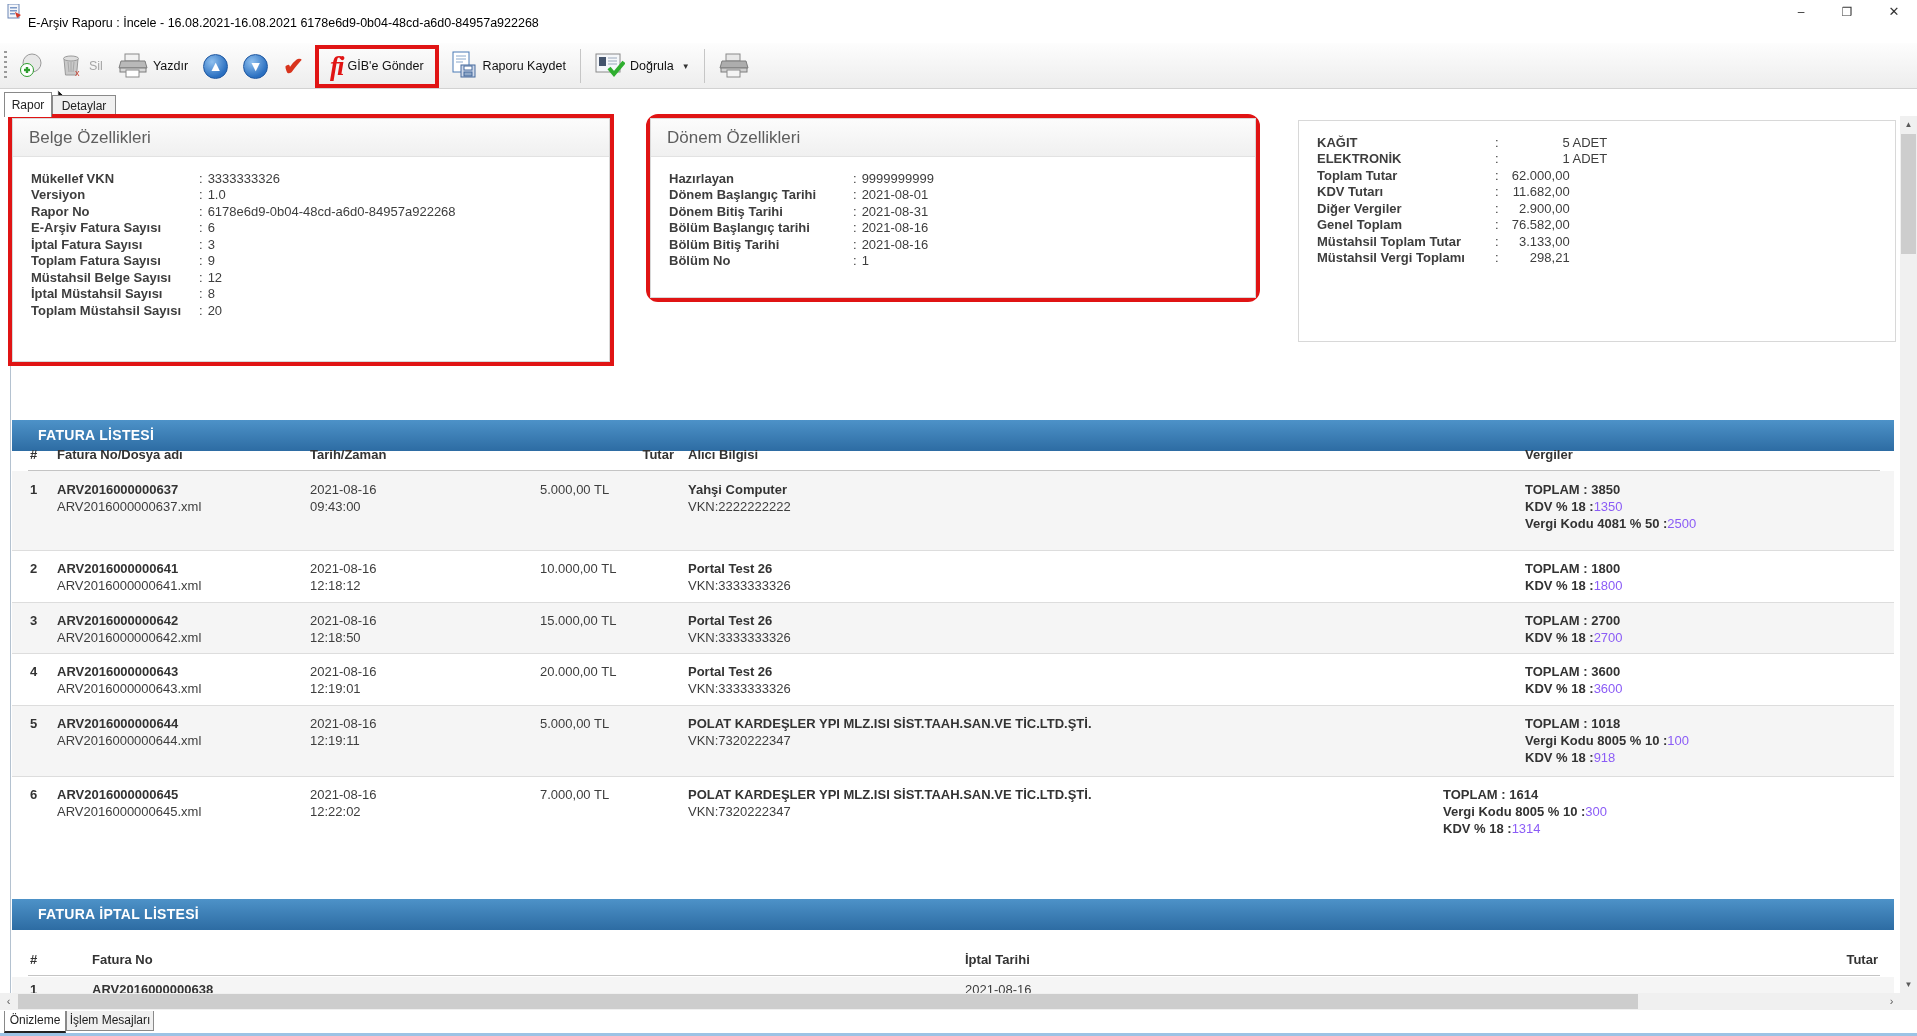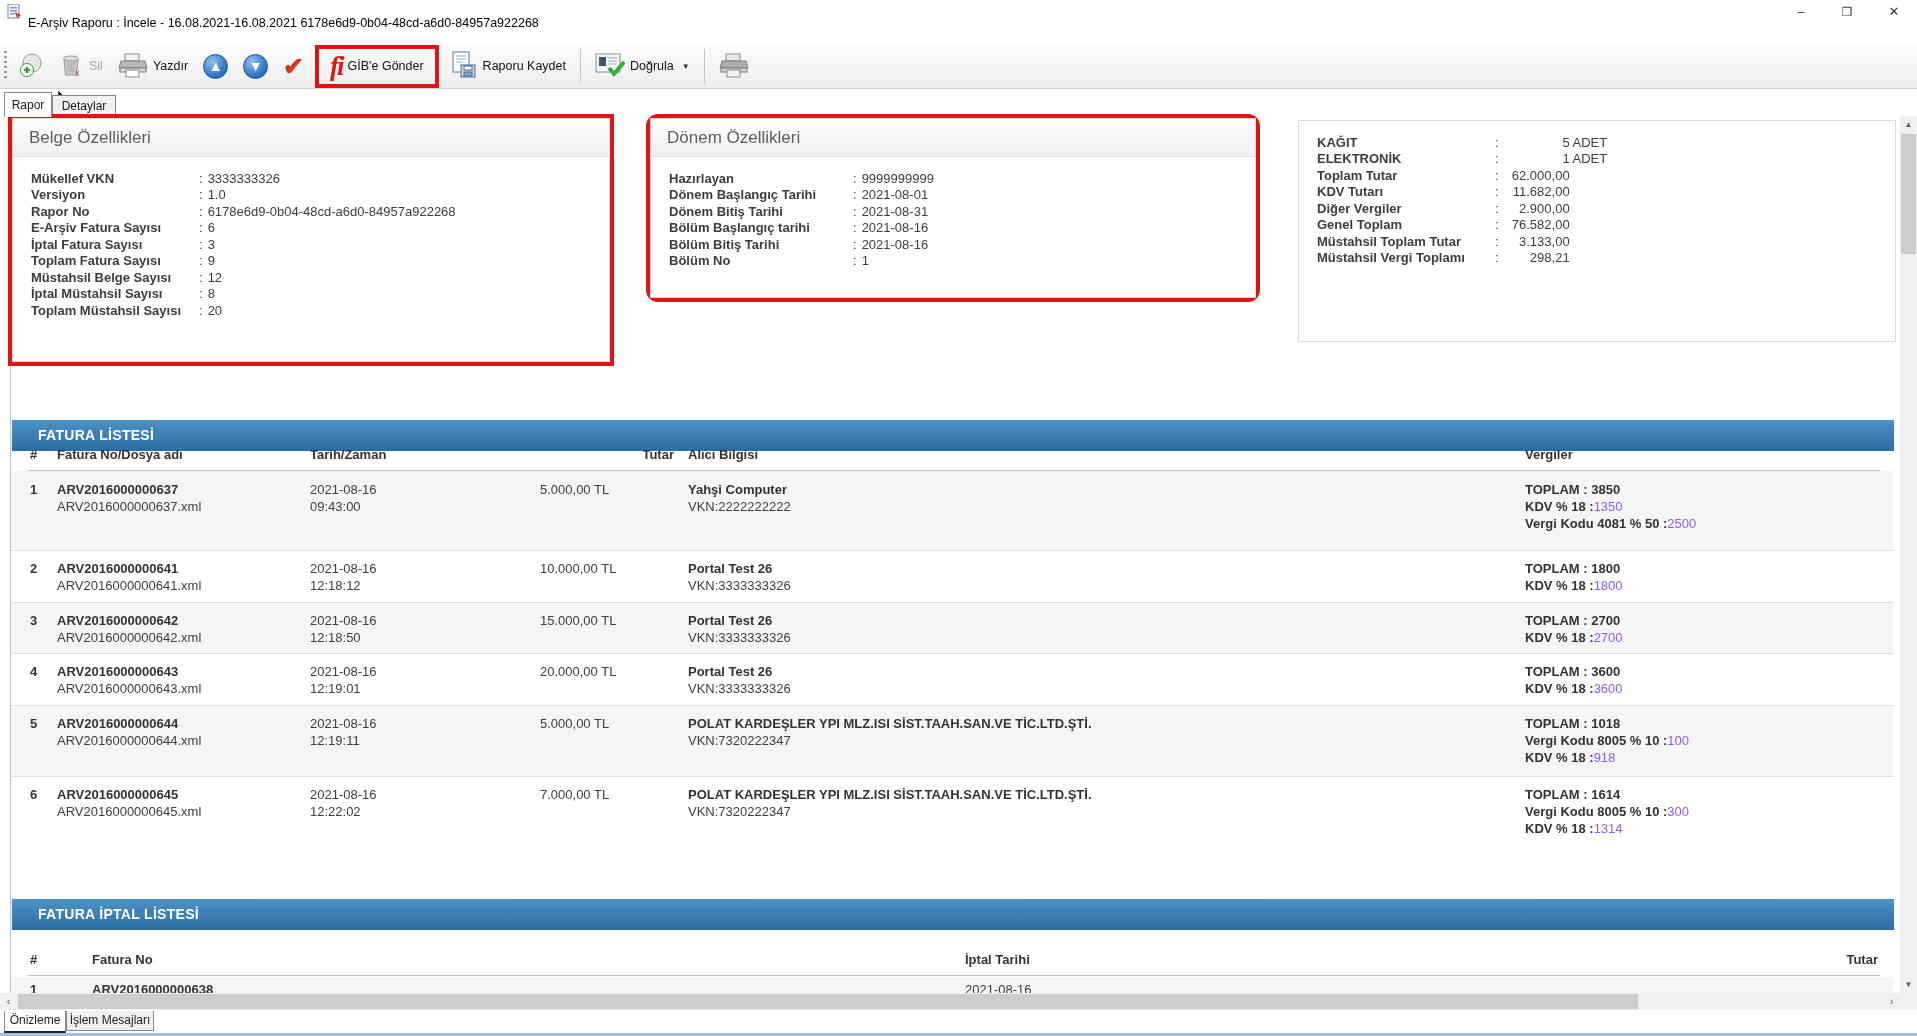--- a/index.html
+++ b/index.html
@@ -413,21 +413,21 @@
       <span class="k">KDV % 18 :</span><span class="v">918</span>
     </div>
   </div>
 
   <div class="inv-row" style="top:777px;height:78px;border-bottom:none;">
     <div class="cell bold" style="left:18px;top:9px;">6</div>
     <div class="cell" style="left:45px;top:9px;"><span class="bold">ARV2016000000645</span><br><span>ARV2016000000645.xml</span></div>
     <div class="cell" style="left:298px;top:9px;"><span>2021-08-16</span><br><span>12:22:02</span></div>
     <div class="cell tutar-cell" style="top:9px;">7.000,00 TL</div>
     <div class="cell" style="left:676px;top:9px;"><span class="bold">POLAT KARDEŞLER YPI MLZ.ISI SİST.TAAH.SAN.VE TİC.LTD.ŞTİ.</span><br><span>VKN:7320222347</span></div>
-    <div class="cell vline" style="left:1513px;top:9px;">
+    <div class="cell vline" style="left:1431px;top:9px;">
       <span class="k">TOPLAM : 1614</span><span class="v"></span><br>
       <span class="k">Vergi Kodu 8005 % 10 :</span><span class="v">300</span><br>
       <span class="k">KDV % 18 :</span><span class="v">1314</span>
     </div>
   </div>
 
   <div class="abs sec-bar" style="left:12px;top:899px;width:1882px;">FATURA İPTAL LİSTESİ</div>
 
   <div class="abs th" style="left:30px;top:952px;">#</div>
   <div class="abs th" style="left:92px;top:952px;">Fatura No</div>

